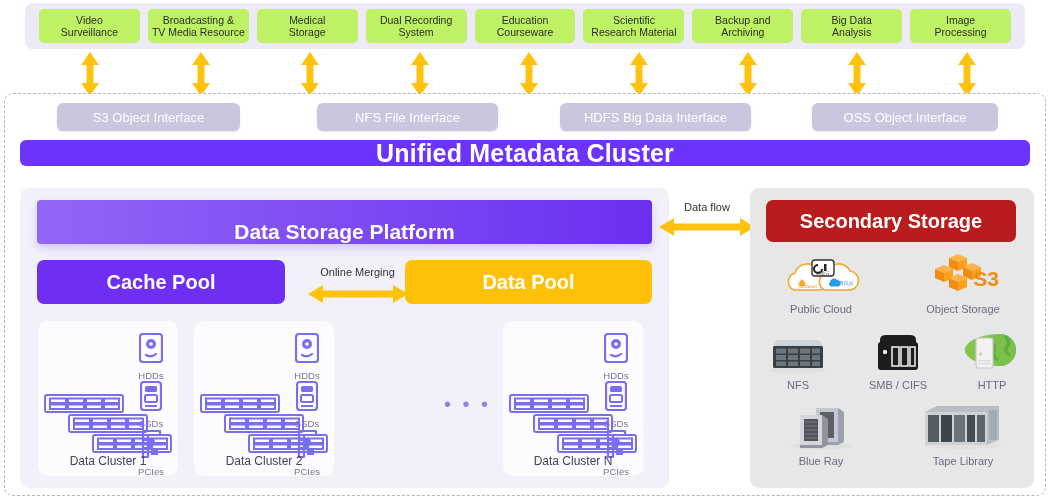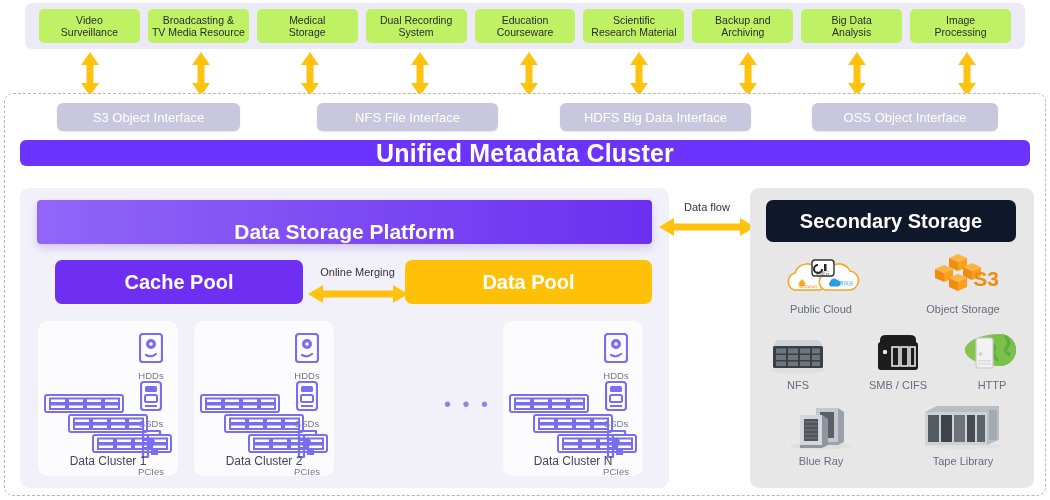--- a/index.html
+++ b/index.html
@@ -83,21 +83,21 @@
     display: flex; align-items: flex-end; justify-content: center;
     color: #fff; font-size: 21px; font-weight: bold;
     box-shadow: 0 4px 9px rgba(107,47,240,0.22);
   }
   .pool {
     position: absolute; top: 72px; height: 44px;
     border-radius: 7px;
     display: flex; align-items: center; justify-content: center;
     color: #fff; font-size: 20px; font-weight: bold;
   }
-  .cache-pool { left: 35px; width: 248px; background: #6f2ff2; }
+  .cache-pool { left: 17px; width: 248px; background: #6f2ff2; }
   .data-pool  { left: 385px; width: 247px; background: #ffc107; }
 
   .merge-label {
     position: absolute; left: 290px; top: 78px;
     width: 95px; text-align: center;
     font-size: 11px; color: #333;
   }
   .merge-arrow { position: absolute; left: 288px; top: 95px; width: 100px; height: 22px; }
 
   
@@ -136,21 +136,21 @@
   
   .right-panel {
     position: absolute; left: 750px; top: 188px;
     width: 284px; height: 300px;
     background: #e7e7e7;
     border-radius: 9px;
   }
   .sec-bar {
     position: absolute; left: 16px; top: 12px;
     width: 250px; height: 42px;
-    background: #0f172a; border-radius: 7px;
+    background: #b91c1c; border-radius: 7px;
     display: flex; align-items: center; justify-content: center;
     color: #fff; font-size: 20px; font-weight: bold;
   }
   .sec-grid-row {
     position: absolute; left: 0; width: 100%;
     display: flex; justify-content: space-around;
   }
   .sec-item { width: 110px; text-align: center; }
   .sec-icon { height: 46px; display: flex; align-items: flex-end; justify-content: center; }
   .sec-label { font-size: 11px; color: #6a6a80; margin-top: 5px; text-align: center; }

